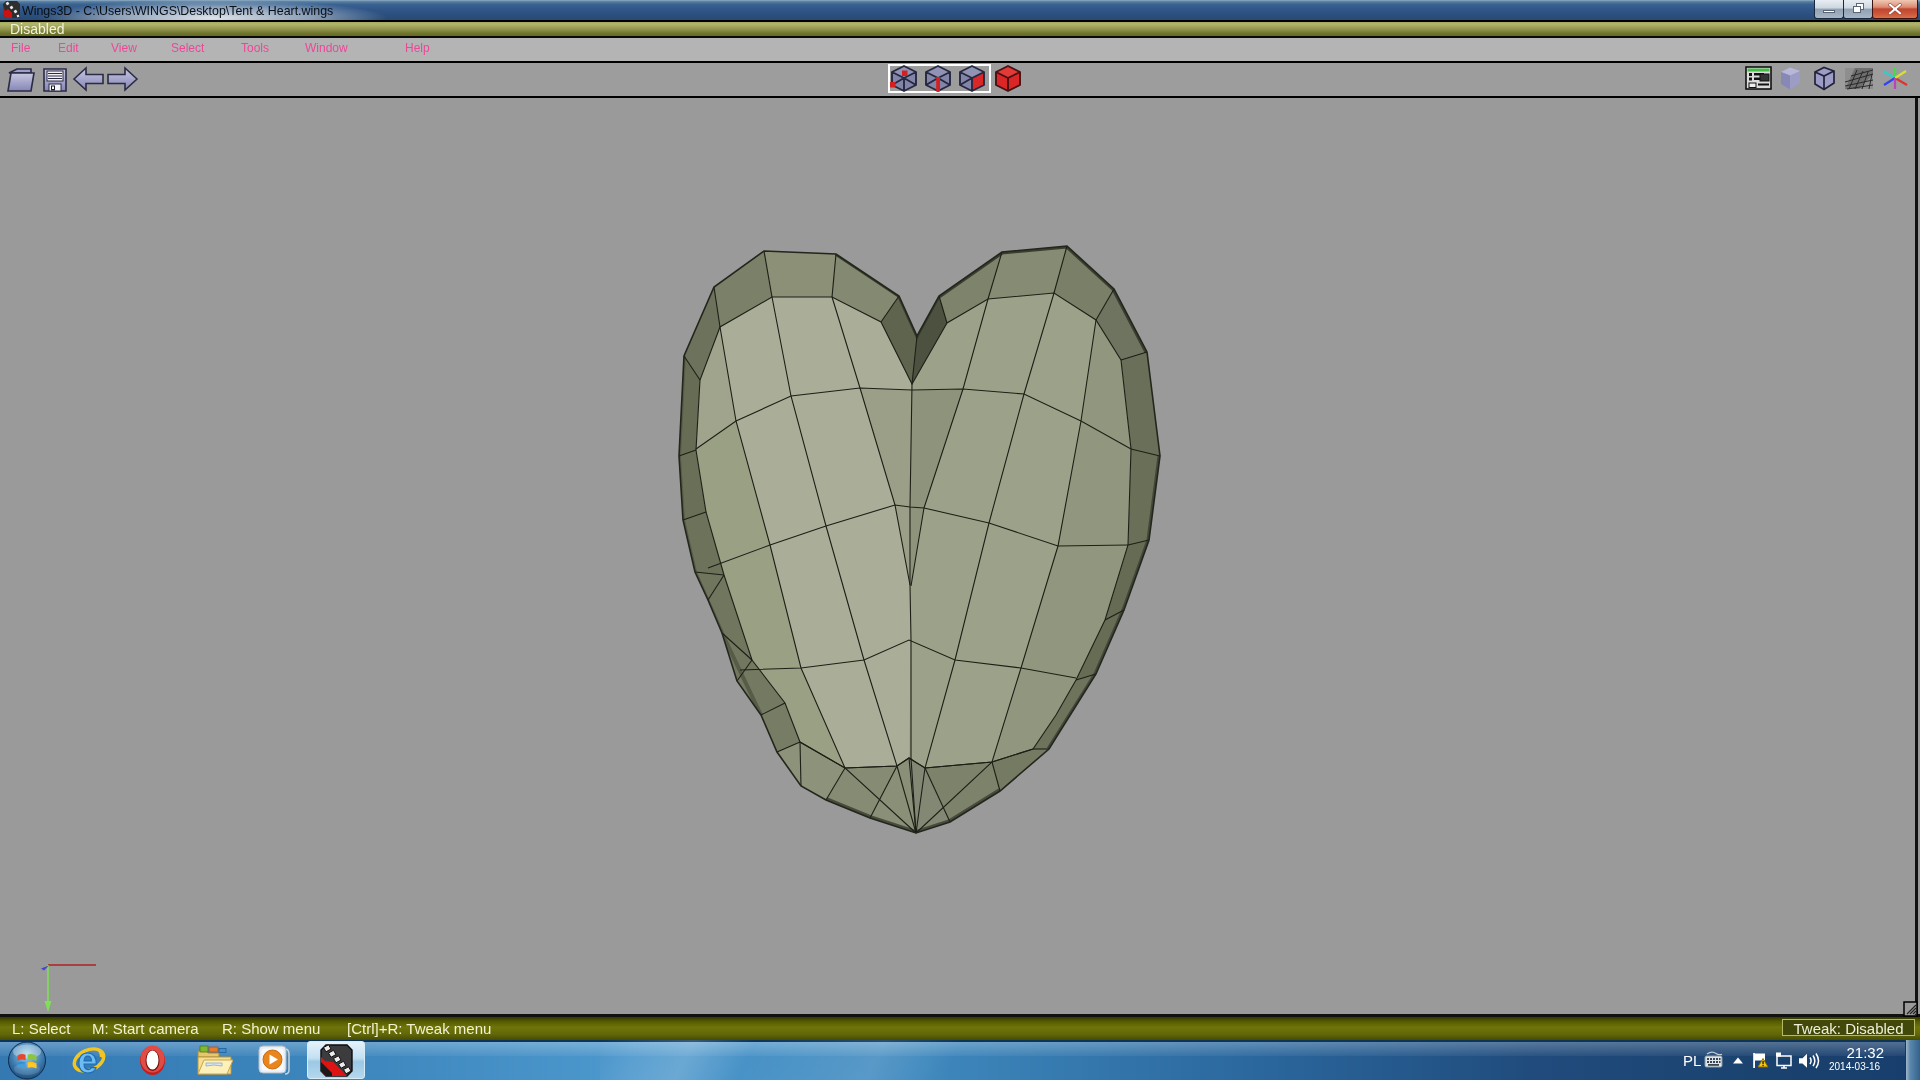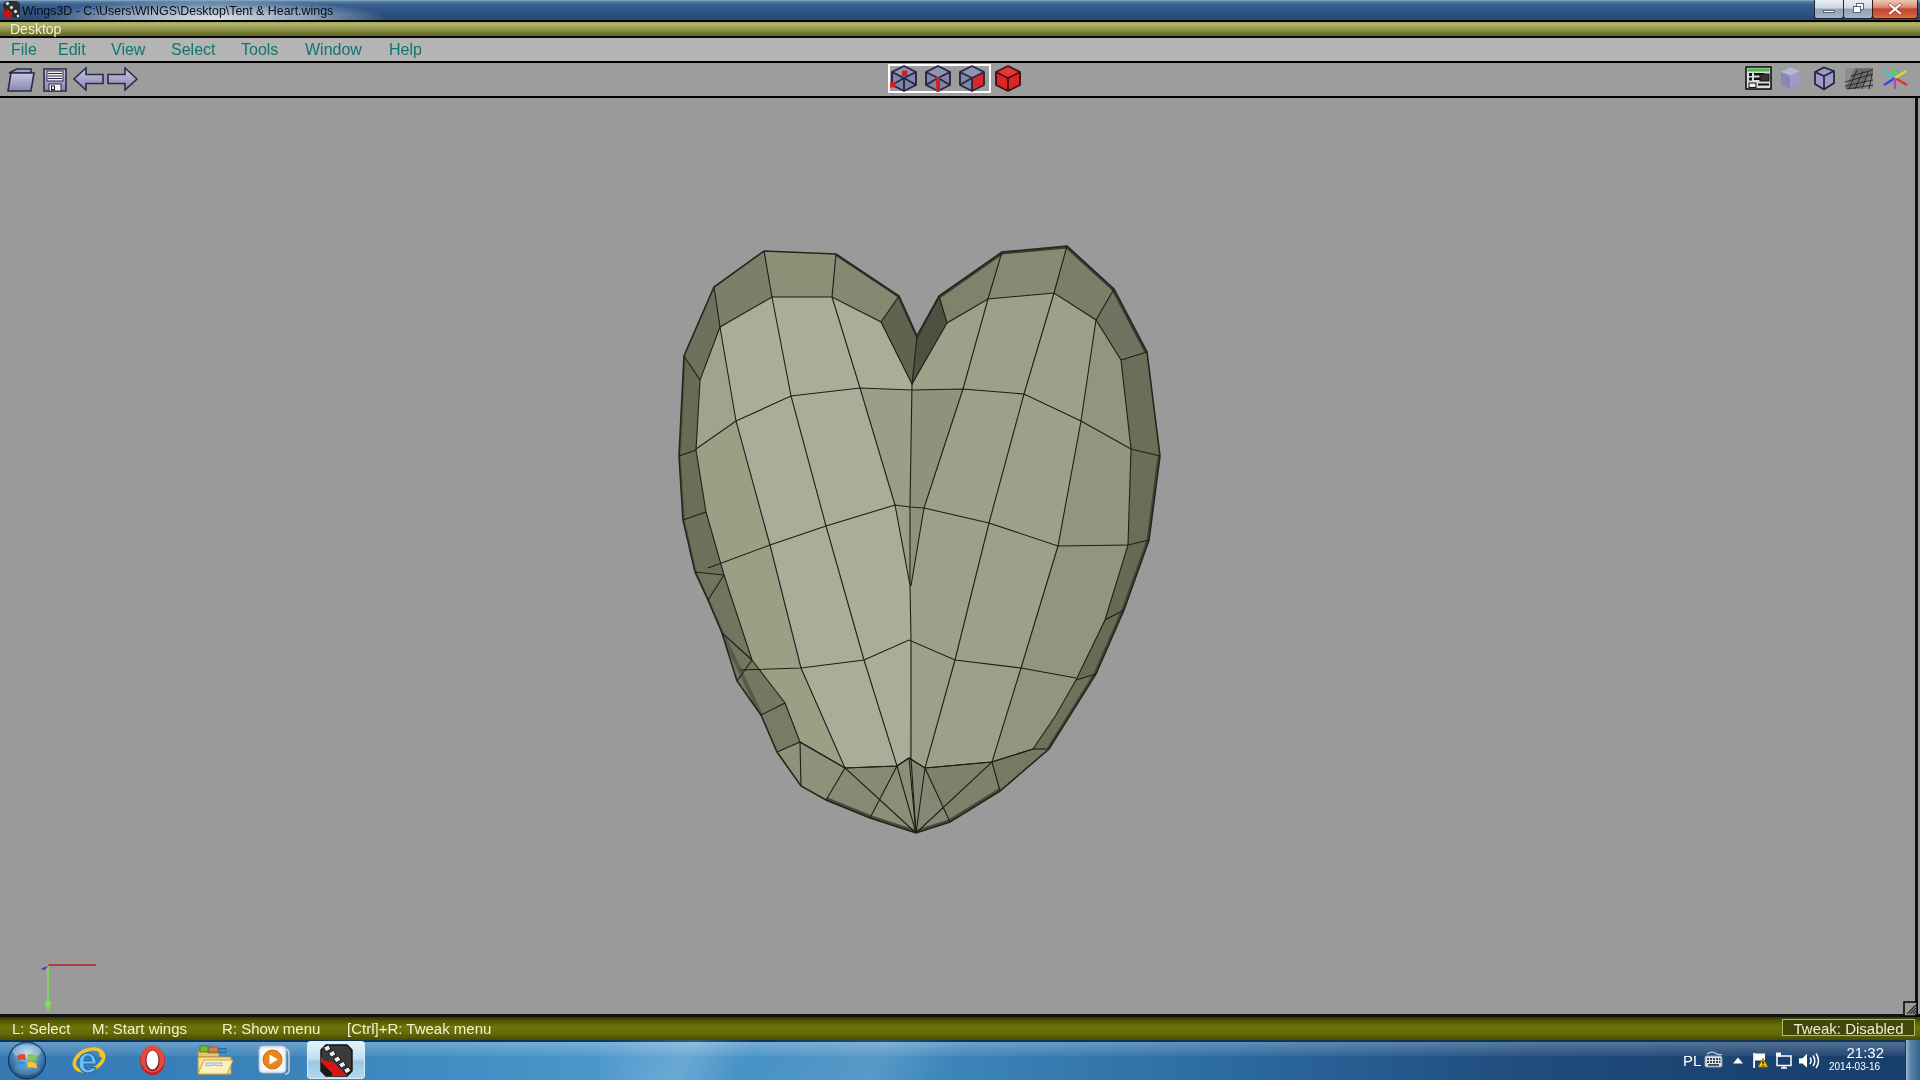--- a/index.html
+++ b/index.html
@@ -6,21 +6,21 @@
 #titlebar{position:absolute;left:0;top:0;width:1920px;height:20px;
  background:linear-gradient(#93aec9 0%,#57809f 8%,#3a6390 22%,#31578a 45%,#2c5181 70%,#284a72 100%);}
 #titleglow{position:absolute;left:30px;top:0;width:480px;height:20px;
  background:radial-gradient(ellipse 52% 130% at 38% 90%,rgba(255,255,255,.85) 0%,rgba(255,255,255,.45) 40%,rgba(255,255,255,0) 70%);}
 #titletext{position:absolute;left:22px;top:3.5px;font-size:12.4px;color:#0a0f14;white-space:pre}
 #geobar{position:absolute;left:0;top:20px;width:1920px;height:18px;border-top:2px solid #000;border-bottom:2px solid #0a0a0a;
  background:linear-gradient(#a6aa60 0%,#b2b66c 15%,#8d914a 55%,#70752c 80%,#656a24 100%);}
 #geotext{position:absolute;left:10px;top:21px;font-size:14px;color:#f2f2da}
 #menubar{position:absolute;left:0;top:38px;width:1920px;height:23px;background:#b4b4b4}
 #sep1{position:absolute;left:0;top:61px;width:1920px;height:2px;background:#000}
-.mi{position:absolute;top:41px;font-size:16px;color:#0f766e}
+.mi{position:absolute;top:41px;font-size:12px;color:#ec4899}
 #toolbar{position:absolute;left:0;top:63px;width:1920px;height:33px;background:#9d9d9d}
 #sep2{position:absolute;left:0;top:96px;width:1920px;height:2px;background:#000}
 #viewport{position:absolute;left:0;top:98px;width:1920px;height:916px;background:#9a9a9a}
 #vpborder{position:absolute;left:1915px;top:98px;width:3px;height:919px;background:#111}
 #vpbottom{position:absolute;left:0;top:1014px;width:1920px;height:3px;background:#111}
 #statusbar{position:absolute;left:0;top:1017px;width:1920px;height:23px;
  background:linear-gradient(#333800 0%,#565c03 20%,#6f7508 45%,#62670a 75%,#454a02 100%);}
 .st{position:absolute;top:1020px;font-size:15px;color:#f2f2cf}
 #tweakbox{position:absolute;left:1782px;top:1019px;width:133px;height:17px;background:#42470a;border:1px solid #b5ba67;color:#eff0d8;font-size:15px;text-align:center;line-height:18px}
 #taskbar{position:absolute;left:0;top:1040px;width:1920px;height:40px;
@@ -46,30 +46,30 @@
 <div class="abs" style="left:12px;top:3px;width:8px;height:7px;border:1px solid #5a6676;background:#fff"></div>
 <div class="abs" style="left:9px;top:6px;width:8px;height:7px;border:1px solid #5a6676;background:#fff"></div>
     </div>
 <div class="abs" style="left:58px;top:0;width:46px;height:19px;border:1px solid #3e1410;border-top:none;border-radius:0 0 3px 3px;background:linear-gradient(#f0c8b4 0%,#dd8a70 40%,#c04631 50%,#cc5538 75%,#d8714a 100%)">
 <svg class="abs" style="left:15px;top:3px" width="14" height="12" viewBox="0 0 14 12">
         <path d="M2 0 L7 4.2 L12 0 L14 1.8 L9 6 L14 10.2 L12 12 L7 7.8 L2 12 L0 10.2 L5 6 L0 1.8 Z" fill="#fff" stroke="#7c2015" stroke-width=".6"></path>
       </svg>
 </div>
   </div>
 <div id="geobar"></div>
-<div id="geotext">Desktop</div>
+<div id="geotext">Disabled</div>
 <div id="menubar"></div>
 <div id="sep1"></div>
 <div class="mi" style="left:11px">File</div>
 <div class="mi" style="left:58px">Edit</div>
 <div class="mi" style="left:111px">View</div>
 <div class="mi" style="left:171px">Select</div>
 <div class="mi" style="left:241px">Tools</div>
 <div class="mi" style="left:305px">Window</div>
-<div class="mi" style="left:389px">Help</div>
+<div class="mi" style="left:405px">Help</div>
 <div id="toolbar"></div>
 <div id="sep2"></div>
 <svg class="abs" style="left:7px;top:65px" width="135" height="28" viewBox="0 0 135 28">
 <defs>
       <linearGradient id="pg" x1="0" y1="0" x2="0" y2="1">
         <stop offset="0" stop-color="#c8c8e2"></stop>
         <stop offset="1" stop-color="#8585b5"></stop>
       </linearGradient>
     </defs>
 <g stroke="#2b2b45" stroke-width="1.6" fill="url(#pg)">
@@ -262,21 +262,21 @@
 <polygon points="764,251 836,254 899,296 917,336 939,296 1002,252 1067,246 1114,289 1147,352 1160,456 1149,540 1124,610 1096,674 1049,749 1000,791 950,822 916,833 870,818 826,800 801,786 777,752 761,715 737,681 722,633 708,600 695,572 683,520 679,456 684,356 714,287" fill="none" stroke="#23261d" stroke-width="1.6"></polygon>
 </svg>
 <svg id="axis" class="abs" style="left:30px;top:955px" width="80" height="62" viewBox="0 0 80 62">
 <line x1="18" y1="10" x2="66" y2="10" stroke="#b02020" stroke-width="1.6"></line>
 <line x1="18" y1="10" x2="18" y2="48" stroke="#7de055" stroke-width="1.6"></line>
 <path d="M14.5 46 L18 57 L21.5 46 Z" fill="#7de055"></path>
 <path d="M11 13.5 L19 10.5 L14 15.5 Z" fill="#3849d8"></path>
 </svg>
 <div id="statusbar"></div>
 <div class="st" style="left:12px">L: Select</div>
-<div class="st" style="left:92px">M: Start wings</div>
+<div class="st" style="left:92px">M: Start camera</div>
 <div class="st" style="left:222px">R: Show menu</div>
 <div class="st" style="left:347px">[Ctrl]+R: Tweak menu</div>
 <div id="tweakbox">Tweak: Disabled</div>
 <div id="taskbar"></div>
 <div class="abs" style="left:600px;top:1040px;width:500px;height:40px;background:linear-gradient(115deg,rgba(255,255,255,0) 0%,rgba(255,255,255,.18) 18%,rgba(255,255,255,0) 30%,rgba(255,255,255,.12) 55%,rgba(255,255,255,0) 70%)"></div>
 <svg class="abs" style="left:1896px;top:1001px" width="22" height="16" viewBox="0 0 22 16">
 <path d="M8 1 L21 1 L21 15 L8 15 Z" fill="#9a9a9a" stroke="#000" stroke-width="1.5"></path>
 <g stroke="#222" stroke-width="1.1">
 <line x1="20" y1="4" x2="11" y2="13"></line>
       <line x1="20" y1="7" x2="14" y2="13"></line>

